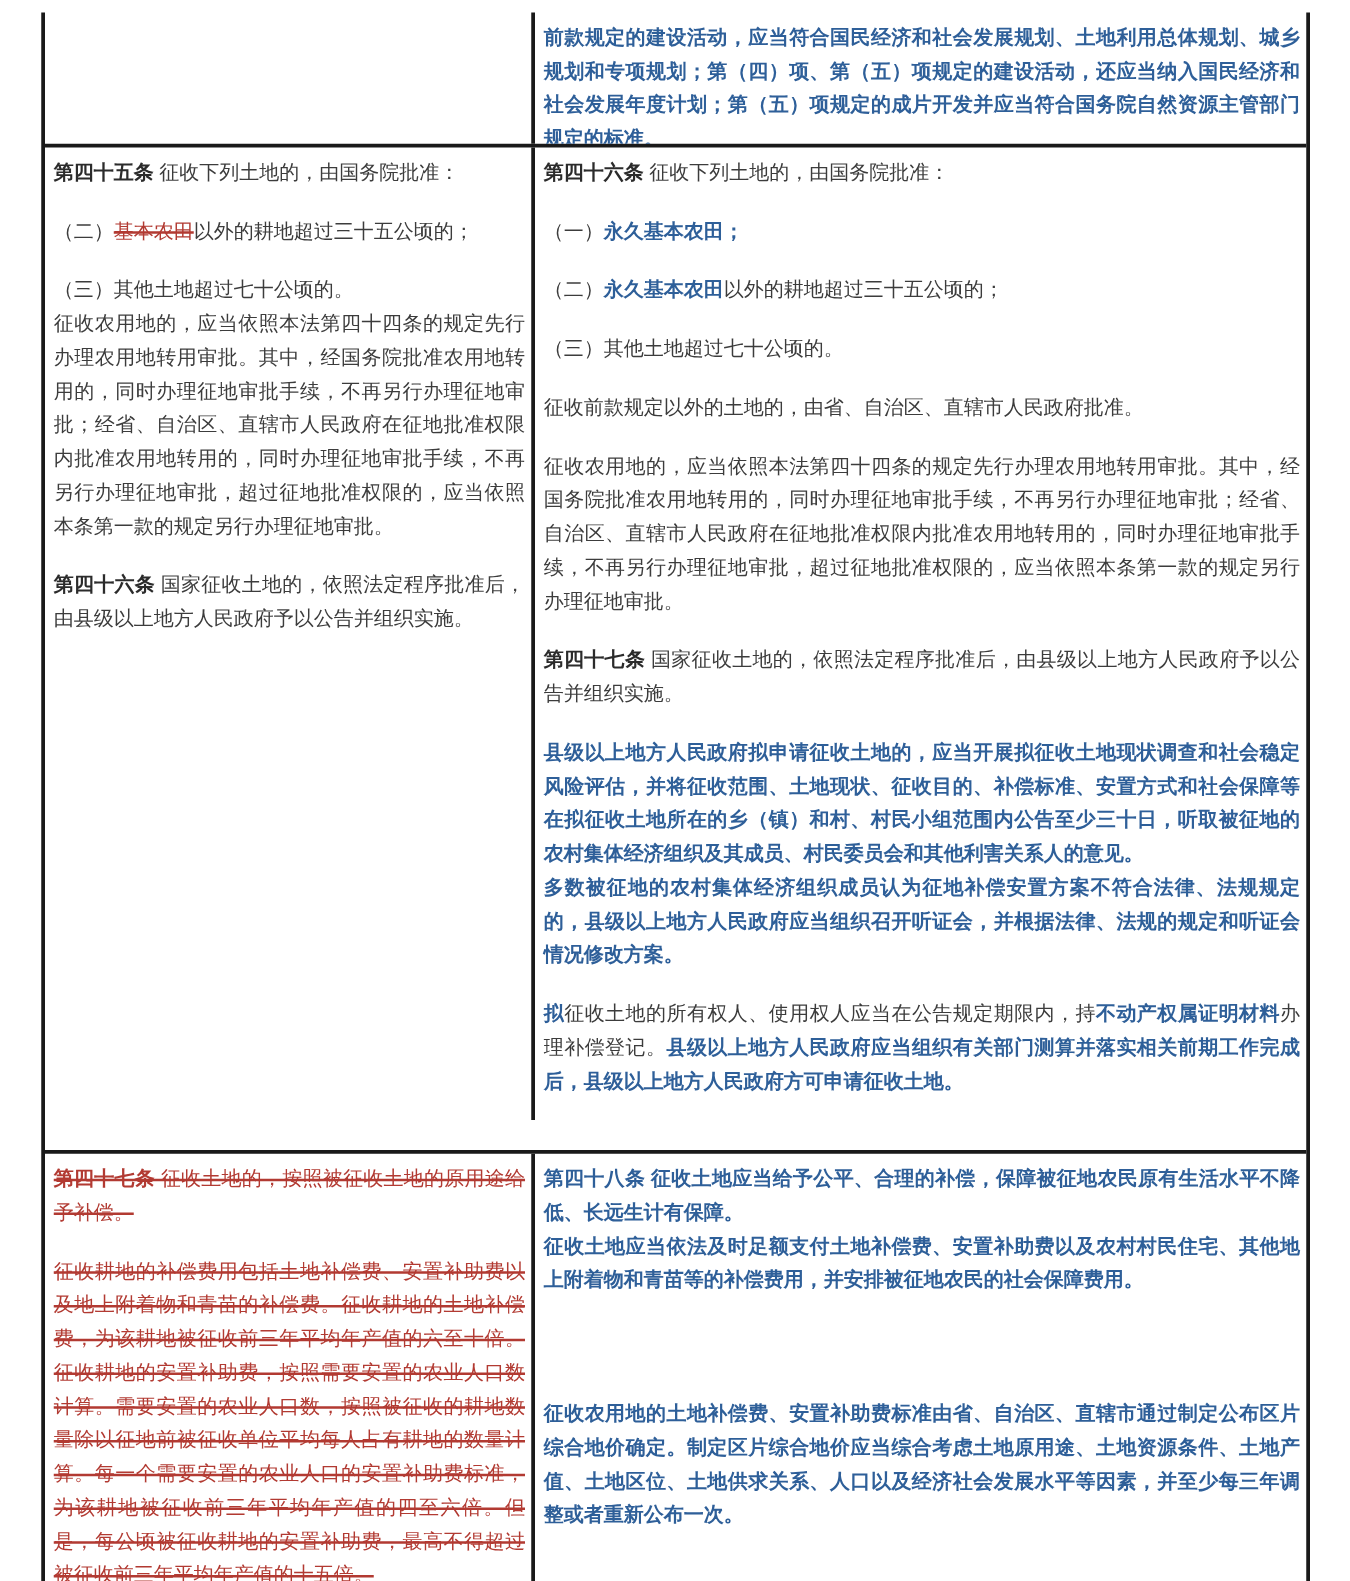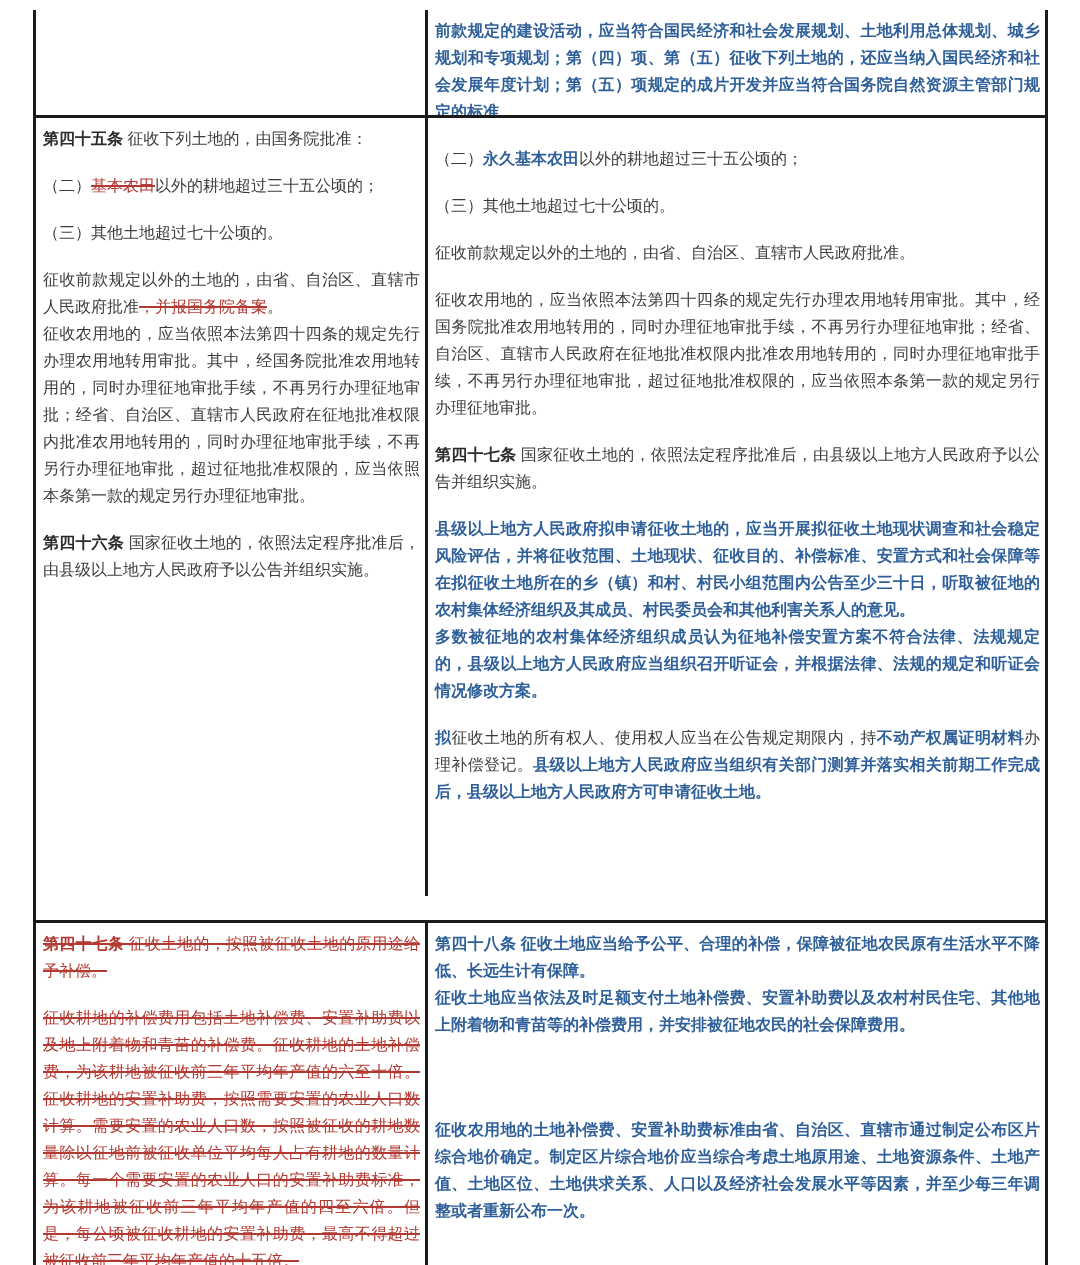--- a/index.html
+++ b/index.html
@@ -45,48 +45,49 @@
   }
   .cell-new {
     width: 552px;
     flex: 1;
   }
   .para {
     margin: 0;
     padding: 0;
   }
   .gap-line { margin-top: 20px; }
-  .gap-huge { margin-top: 80px; font-family: Liberation Mono, monospace; }
+  .gap-huge { margin-top: 80px; }
   
   .rn  { color: #3c3c3c; }
   .rb  { color: #2b2b2b; font-weight: 700; }
   .rd  { color: #b23a32; text-decoration: line-through; text-decoration-thickness: 2px; }
   .rdb { color: #b23a32; font-weight: 700; text-decoration: line-through; text-decoration-thickness: 2px; }
   .ri  { color: #2e5f99; font-weight: 700; }
 </style>
 </head>
 <body>
 
 <div id="doc-table" class="doc-table">
     <div class="t-row r0">
       <div class="cell cell-old"></div>
       <div class="cell cell-new">
-        <p class="para"><span class="ri">前款规定的建设活动，应当符合国民经济和社会发展规划、土地利用总体规划、城乡规划和专项规划；第（四）项、第（五）征收下列土地的，还应当纳入国民经济和社会发展年度计划；第（五）项规定的成片开发并应当符合国务院自然资源主管部门规定的标准。</span></p>
+        <p class="para"><span class="ri">前款规定的建设活动，应当符合国民经济和社会发展规划、土地利用总体规划、城乡规划和专项规划；第（四）项、第（五）项规定的建设活动，还应当纳入国民经济和社会发展年度计划；第（五）项规定的成片开发并应当符合国务院自然资源主管部门规定的标准。</span></p>
       </div>
     </div>
     <div class="t-row r1">
       <div class="cell cell-old">
         <p class="para"><span class="rb">第四十五条</span><span class="rn"> 征收下列土地的，由国务院批准：</span></p>
         <p class="para gap-line"><span class="rn">（二）</span><span class="rd">基本农田</span><span class="rn">以外的耕地超过三十五公顷的；</span></p>
         <p class="para gap-line"><span class="rn">（三）其他土地超过七十公顷的。</span></p>
-        <p class="para gap-line"><span class="rn">征收前款规定以外的土地的，由省、自治区、直辖市人民政府批准</span><span class="rd">，并报国务院备案</span><span class="rn">。</span></p>
         <p class="para"><span class="rn">征收农用地的，应当依照本法第四十四条的规定先行办理农用地转用审批。其中，经国务院批准农用地转用的，同时办理征地审批手续，不再另行办理征地审批；经省、自治区、直辖市人民政府在征地批准权限内批准农用地转用的，同时办理征地审批手续，不再另行办理征地审批，超过征地批准权限的，应当依照本条第一款的规定另行办理征地审批。</span></p>
         <p class="para gap-line"><span class="rb">第四十六条</span><span class="rn"> 国家征收土地的，依照法定程序批准后，由县级以上地方人民政府予以公告并组织实施。</span></p>
       </div>
       <div class="cell cell-new">
+        <p class="para"><span class="rb">第四十六条</span><span class="rn"> 征收下列土地的，由国务院批准：</span></p>
+        <p class="para gap-line"><span class="rn">（一）</span><span class="ri">永久基本农田；</span></p>
         <p class="para gap-line"><span class="rn">（二）</span><span class="ri">永久基本农田</span><span class="rn">以外的耕地超过三十五公顷的；</span></p>
         <p class="para gap-line"><span class="rn">（三）其他土地超过七十公顷的。</span></p>
         <p class="para gap-line"><span class="rn">征收前款规定以外的土地的，由省、自治区、直辖市人民政府批准。</span></p>
         <p class="para gap-line"><span class="rn">征收农用地的，应当依照本法第四十四条的规定先行办理农用地转用审批。其中，经国务院批准农用地转用的，同时办理征地审批手续，不再另行办理征地审批；经省、自治区、直辖市人民政府在征地批准权限内批准农用地转用的，同时办理征地审批手续，不再另行办理征地审批，超过征地批准权限的，应当依照本条第一款的规定另行办理征地审批。</span></p>
         <p class="para gap-line"><span class="rb">第四十七条</span><span class="rn"> 国家征收土地的，依照法定程序批准后，由县级以上地方人民政府予以公告并组织实施。</span></p>
         <p class="para gap-line"><span class="ri">县级以上地方人民政府拟申请征收土地的，应当开展拟征收土地现状调查和社会稳定风险评估，并将征收范围、土地现状、征收目的、补偿标准、安置方式和社会保障等在拟征收土地所在的乡（镇）和村、村民小组范围内公告至少三十日，听取被征地的农村集体经济组织及其成员、村民委员会和其他利害关系人的意见。</span></p>
         <p class="para"><span class="ri">多数被征地的农村集体经济组织成员认为征地补偿安置方案不符合法律、法规规定的，县级以上地方人民政府应当组织召开听证会，并根据法律、法规的规定和听证会情况修改方案。</span></p>
         <p class="para gap-line"><span class="ri">拟</span><span class="rn">征收土地的所有权人、使用权人应当在公告规定期限内，持</span><span class="ri">不动产权属证明材料</span><span class="rn">办理补偿登记。</span><span class="ri">县级以上地方人民政府应当组织有关部门测算并落实相关前期工作完成后，县级以上地方人民政府方可申请征收土地。</span></p>
       </div>
     </div>

